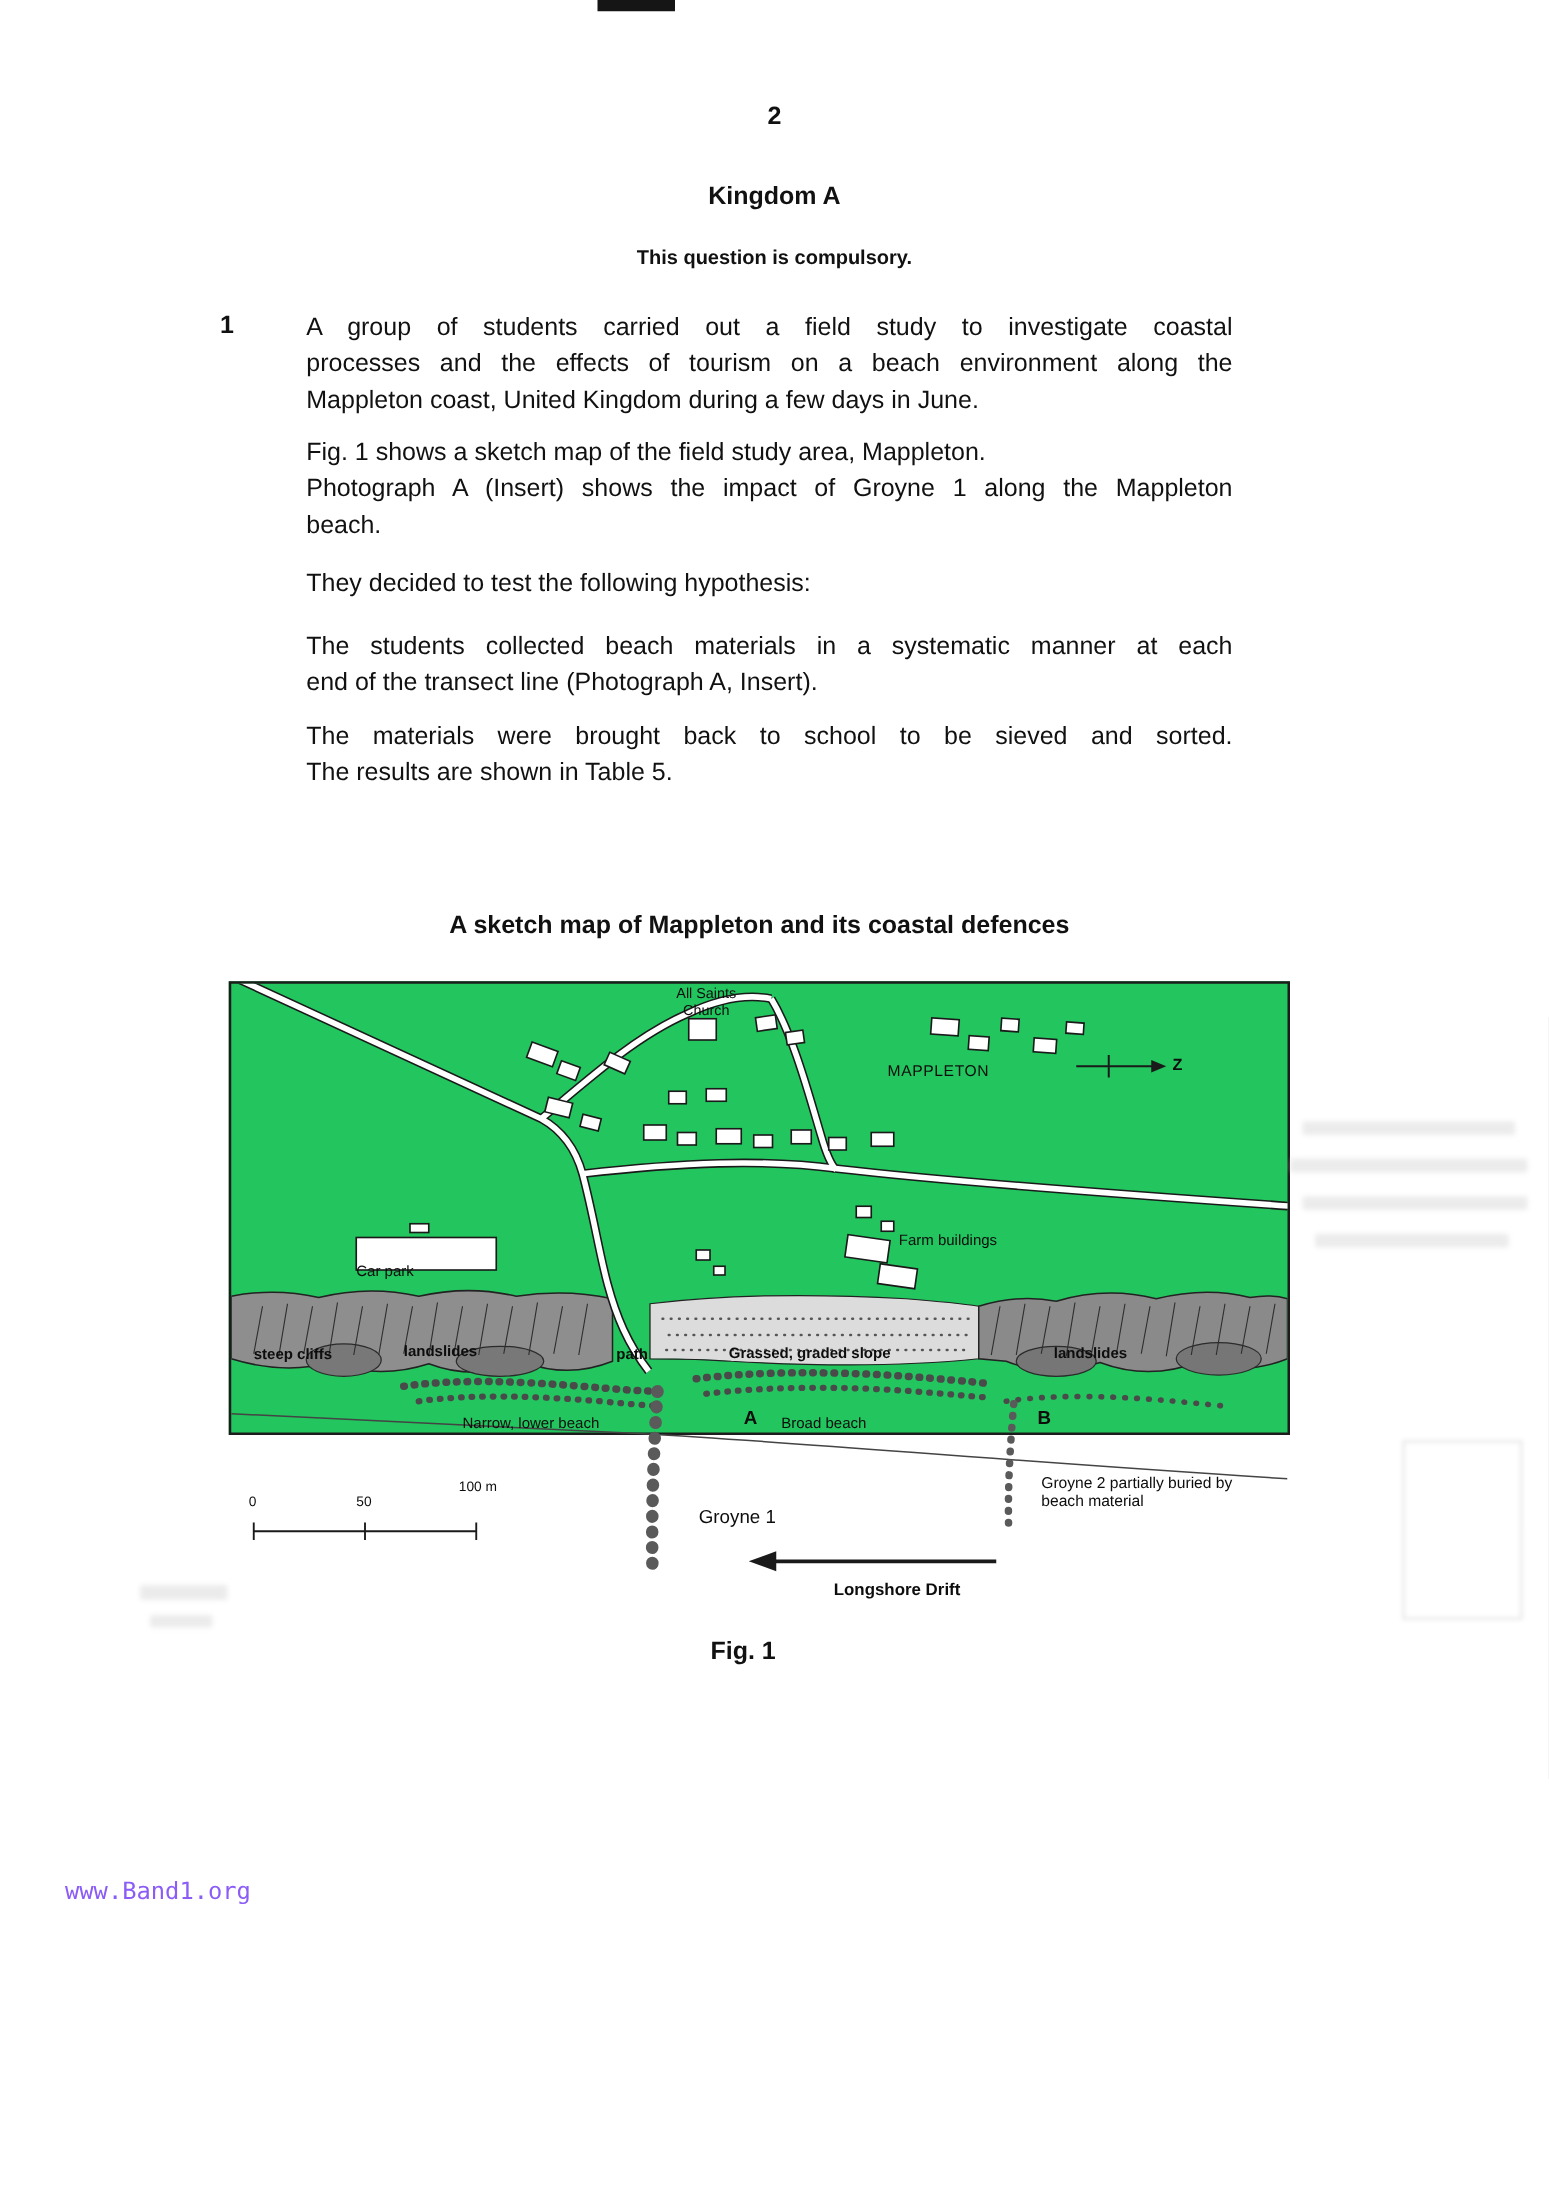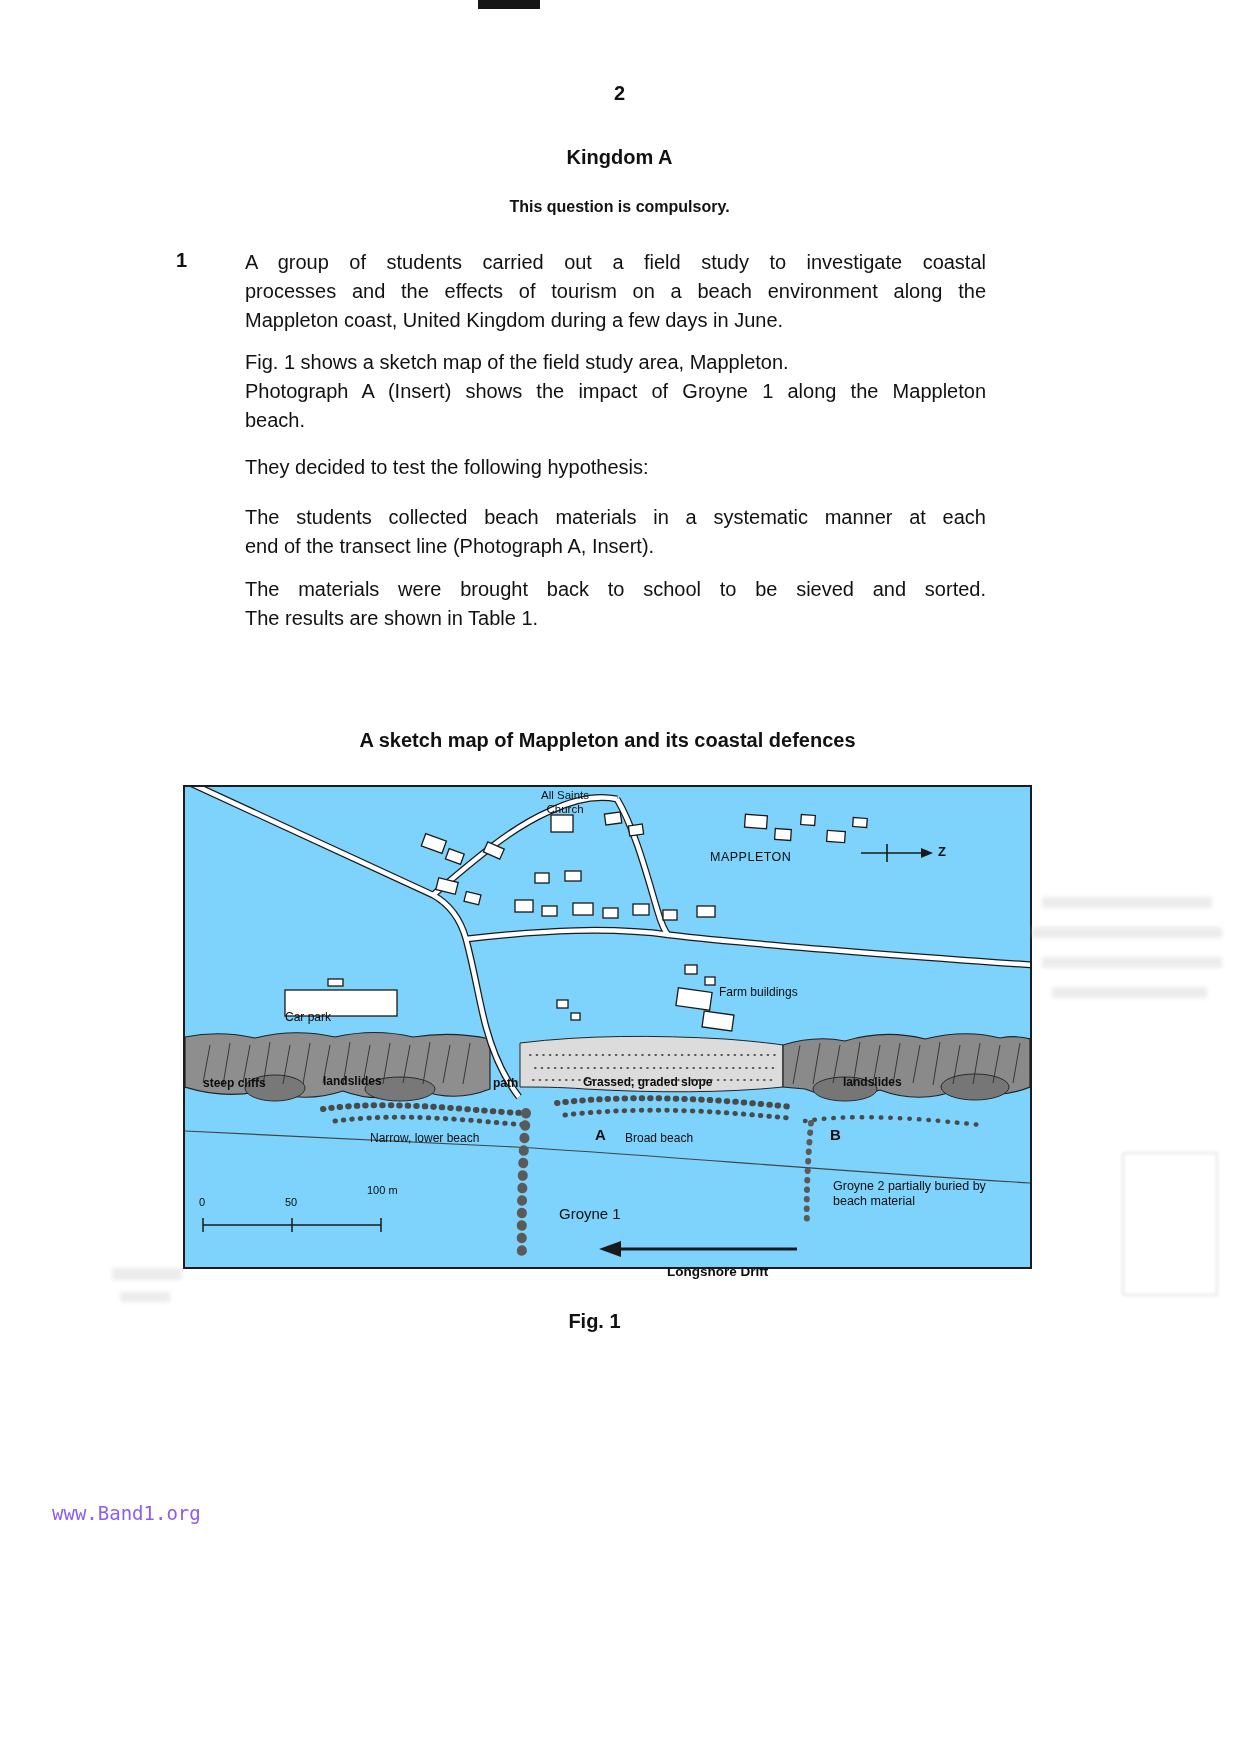--- a/index.html
+++ b/index.html
@@ -14,22 +14,22 @@
   .section-title { top:146px; font-size:20px; font-weight:bold; }
   .notice { top:198px; font-size:16px; font-weight:bold; }
   .qnum { left:176px; top:249px; font-size:20px; font-weight:bold; }
   .textcol { left:245px; top:248px; width:741px; font-size:20px; line-height:29px; }
   .para { margin:0; }
   .hline { min-height:29px; }
   .stretch { text-align:justify; text-align-last:justify; }
   .italic { font-style:italic; }
   .map-title { top:729px; left:183px; width:849px; position:absolute; text-align:center;
                font-size:20px; font-weight:bold; }
-  .figure { position:absolute; left:183px; top:785px; width:849px; height:484px;
-            border:2px solid #1c1c1c; box-sizing:border-box; background:#7dd3fc; }
+  .figure { position:absolute; left:183px; top:785px; width:849px; height:363px;
+            border:2px solid #1c1c1c; box-sizing:border-box; background:#22c55e; }
   .figure svg { position:absolute; left:0; top:0; }
   .maplabel { position:absolute; font-size:12px; color:#0d0d0d; white-space:nowrap; line-height:14px; }
   .maplabel.wrap { white-space:normal; }
   .band-label { font-weight:700;margin-top:28px; }
   .fig-caption { top:1310px; left:170px; width:849px; position:absolute; text-align:center;
                  font-size:20px; font-weight:bold; }
   .footer { left:52px; top:1502px; font-size:19px;
             font-family:"DejaVu Sans Mono", monospace; color:#8b5cf6; }
   .topbar { left:478px; top:0; width:62px; height:9px; background:#151515; }
   .ghost { position:absolute; background:#cfcfcf; opacity:.4; filter:blur(2px); border-radius:2px; }
@@ -61,21 +61,21 @@
     </div>
     <div class="para" style="margin-top:18px;">
       <div class="hline">They decided to test the following hypothesis:</div>
     </div>
     <div class="para" style="margin-top:21px;">
       <div class="hline stretch">The students collected beach materials in a systematic manner at each</div>
       <div class="hline">end of the transect line (Photograph A, Insert).</div>
     </div>
     <div class="para" style="margin-top:14px;">
       <div class="hline stretch">The materials were brought back to school to be sieved and sorted.</div>
-      <div class="hline">The results are shown in Table 1.</div>
+      <div class="hline">The results are shown in Table 5.</div>
     </div>
   </div>
 
   <div class="map-title">A sketch map of Mappleton and its coastal defences</div>
 
   <div class="figure">
     <svg width="845" height="507" viewBox="0 0 845 507">
 
       <g>
         <path d="M0,250 Q35,243 70,251 Q110,241 150,250 Q190,241 228,250 Q268,244 305,252 L305,302 Q270,316 235,303 Q195,318 158,304 Q118,317 80,303 Q42,313 0,300 Z" fill="#8e8e8e" stroke="#222" stroke-width="1.2"></path>

